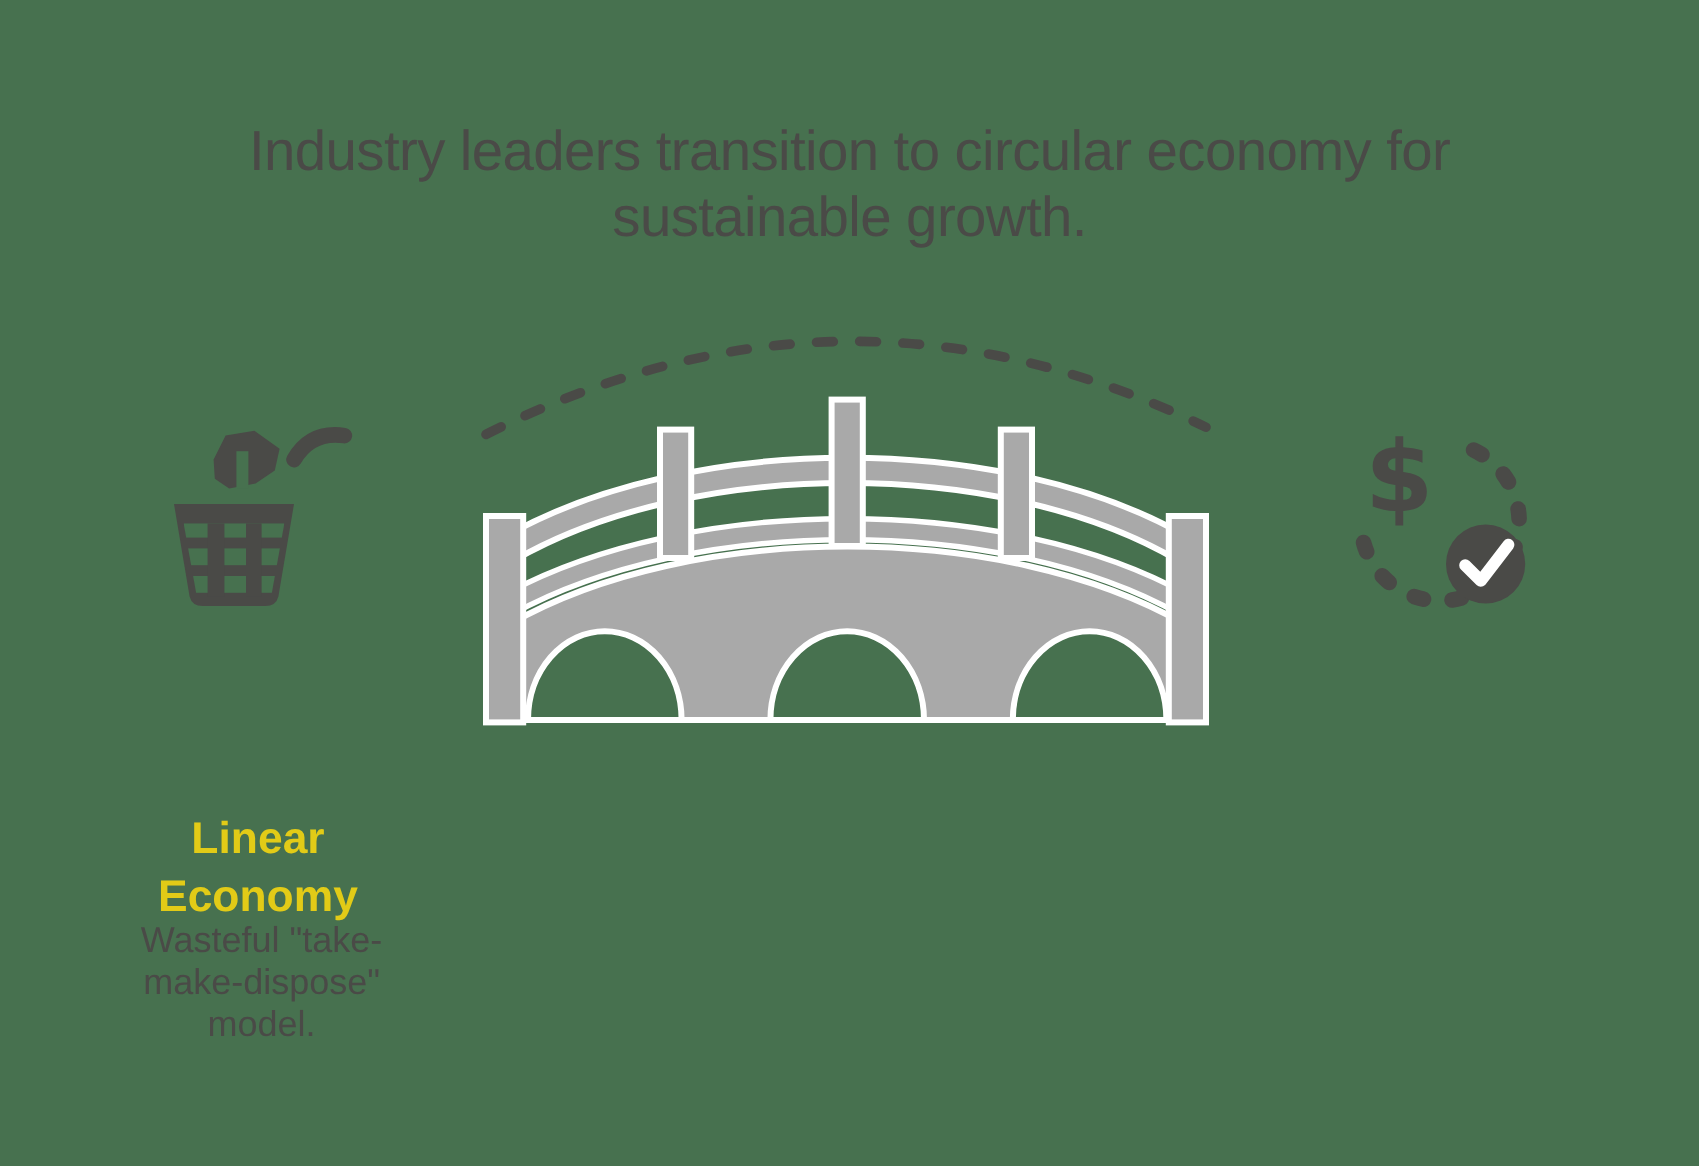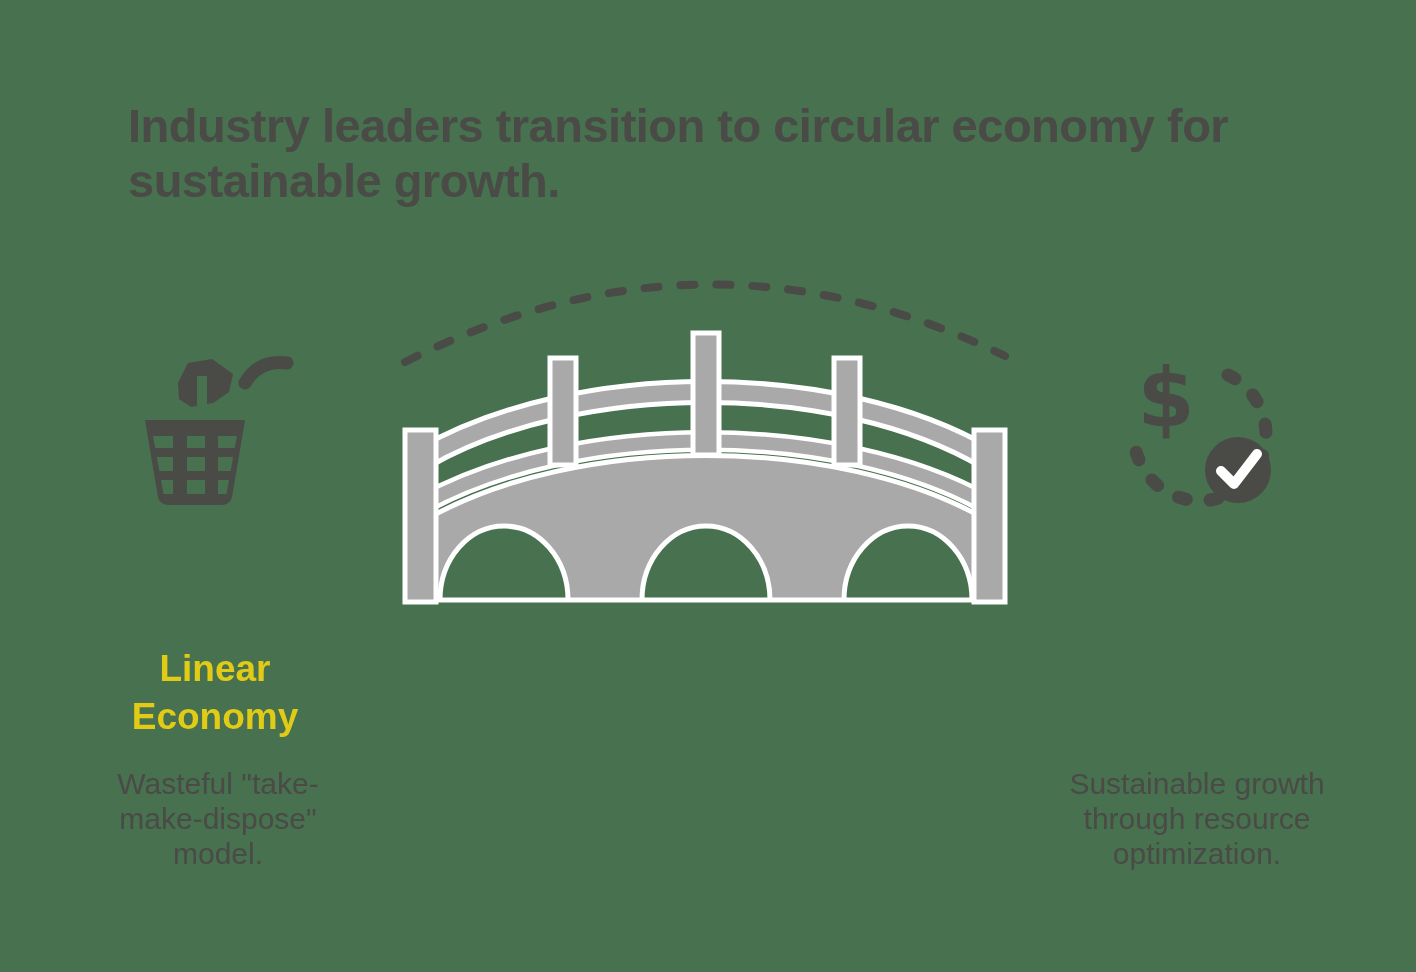--- a/index.html
+++ b/index.html
@@ -17,38 +17,38 @@
     width:1416px;height:972px;
     margin:0 auto;
     background:var(--background);
     overflow:hidden;
     font-family:"Liberation Sans","DejaVu Sans",sans-serif;
   }
   .main-title{
     position:absolute;
     top:99px;left:50%;transform:translateX(-50%);
     width:1160px;
-    text-align:left;
-    font-weight:bold;
+    text-align:center;
+    font-weight:normal;
     font-size:47px;
     line-height:1.16;
     letter-spacing:-0.5px;
     color:var(--ink);
   }
   .icon-box{position:absolute;}
   .econ-label{
     position:absolute;
     top:645px;
     width:220px;
     text-align:center;
     font-weight:bold;
     font-size:37px;
     line-height:1.3;
   }
-  .econ-label.left{left:105px;color:var(--linear-yellow);}
+  .econ-label.left{left:105px;color:var(--linear-yellow);margin-top:30px;}
   .econ-label.right{left:1089px;color:var(--circular-green);}
   .econ-desc{
     position:absolute;
     top:766px;
     text-align:center;
     font-size:30px;
     line-height:1.17;
     color:var(--ink);
   }
   .econ-desc.left{left:96px;width:244px;}
@@ -120,15 +120,14 @@
     <text x="41" y="76" text-anchor="middle" font-family="DejaVu Sans, Liberation Sans, sans-serif" font-weight="bold" font-size="82" fill="var(--ink,#4A4A47)">$</text>
     <g>
       <circle cx="113" cy="120" r="33" fill="var(--ink,#4A4A47)"></circle>
       <path d="M 96 121 L 109 134 L 132 104" fill="none" stroke="var(--bridge-outline,#FFF)" stroke-width="10" stroke-linecap="round" stroke-linejoin="round"></path>
     </g>
   </svg>
 
   <div class="econ-label left">Linear Economy</div>
   <div class="econ-desc left">Wasteful "take-make-dispose" model.</div>
 
-  <div class="econ-desc right">Sustainable growth through resource optimization.</div>
 
 </div>
 
 </body></html>

